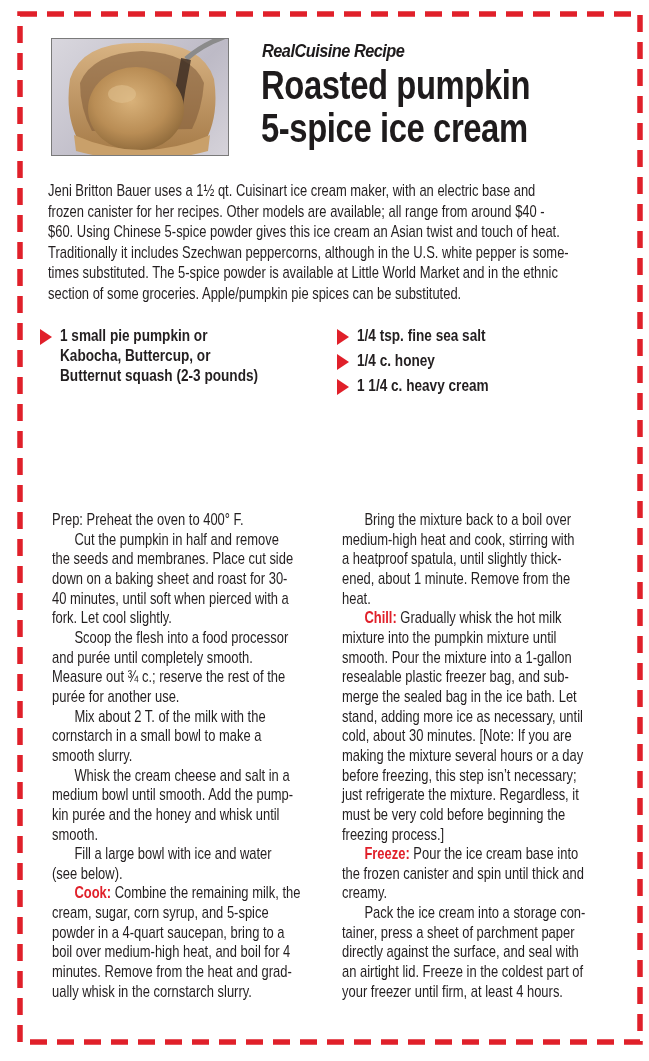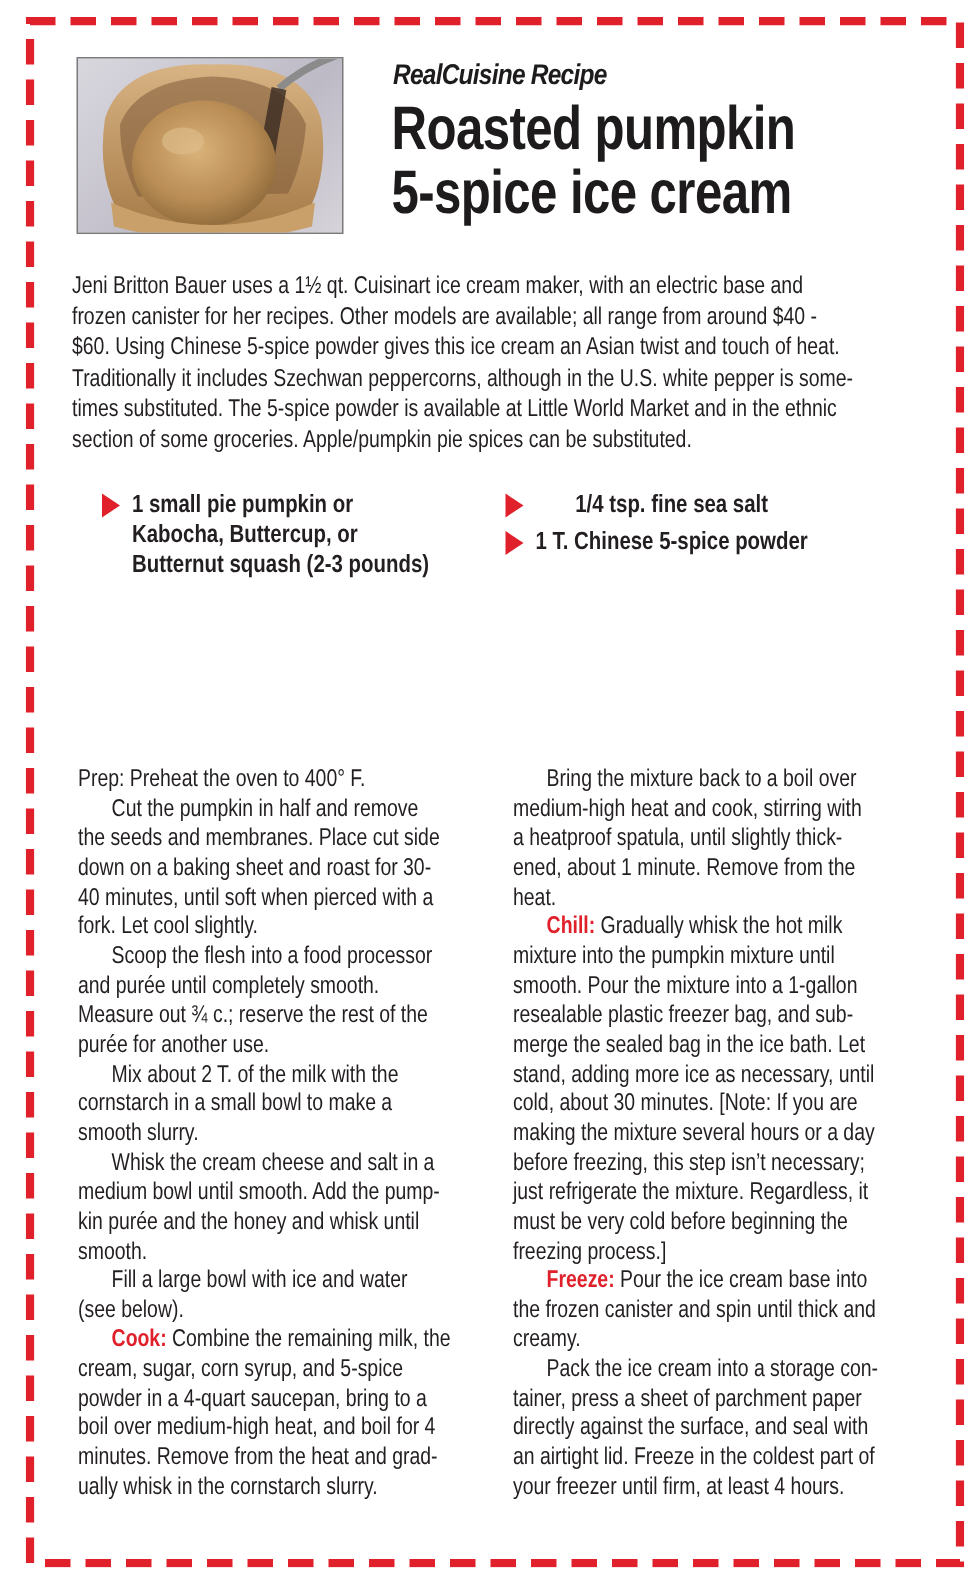--- a/index.html
+++ b/index.html
@@ -18,22 +18,22 @@
   .title { position: absolute; left: 261px; top: 64px; font-weight: bold; font-size: 41px;
            line-height: 43px; letter-spacing: -0.5px; transform: scaleX(0.8); transform-origin: left top;
            color: #1e1b1c; white-space: nowrap; }
   .title div { white-space: nowrap; }
 
   .intro { position: absolute; left: 48px; top: 180px; width: 720px; font-size: 16.2px; line-height: 20.6px;
            transform: scaleX(0.8); transform-origin: left top; color: #231f20; }
   .intro div { white-space: nowrap; }
 
   .ingredients { position: absolute; top: 326px; }
-  .ingredients.left { left: 68px; }
-  .ingredients.right { left: 337px; text-align: center; }
+  .ingredients.left { left: 40px; }
+  .ingredients.right { left: 337px; }
   .ing { position: relative; padding-left: 20px; margin-bottom: 5.2px; }
   .ing .tri { position: absolute; left: 0; top: 3px; width: 0; height: 0;
               border-top: 8px solid transparent; border-bottom: 8px solid transparent;
               border-left: 12px solid #e0202a; }
   .ing .txt { display: block; font-weight: bold; font-size: 16.6px; line-height: 19.8px;
               transform: scaleX(0.82); transform-origin: left top; white-space: nowrap; color: #231f20; }
   .ing .txt div { white-space: nowrap; }
 
   .col { position: absolute; top: 510px; width: 340px; font-size: 16.2px; line-height: 19.65px;
          transform: scaleX(0.8); transform-origin: left top; color: #231f20; }
@@ -101,21 +101,25 @@
   </div>
 </div>
 
 <div class="ingredients right">
   <div class="ing">
     <span class="tri"></span>
     <span class="txt">1/4 tsp. fine sea salt</span>
   </div>
   <div class="ing">
     <span class="tri"></span>
-    <span class="txt">1 T. Chinese 5-spice powder</span>
+    <span class="txt">1/4 c. honey</span>
+  </div>
+  <div class="ing">
+    <span class="tri"></span>
+    <span class="txt">1 1/4 c. heavy cream</span>
   </div>
 </div>
 
 <div class="col left" id="dir-left">
     <div class="ln"><span>Prep: Preheat the oven to 400° F.</span></div>
     <div class="ln ind"><span>Cut the pumpkin in half and remove</span></div>
     <div class="ln"><span>the seeds and membranes. Place cut side</span></div>
     <div class="ln"><span>down on a baking sheet and roast for 30-</span></div>
     <div class="ln"><span>40 minutes, until soft when pierced with a</span></div>
     <div class="ln"><span>fork. Let cool slightly.</span></div>

